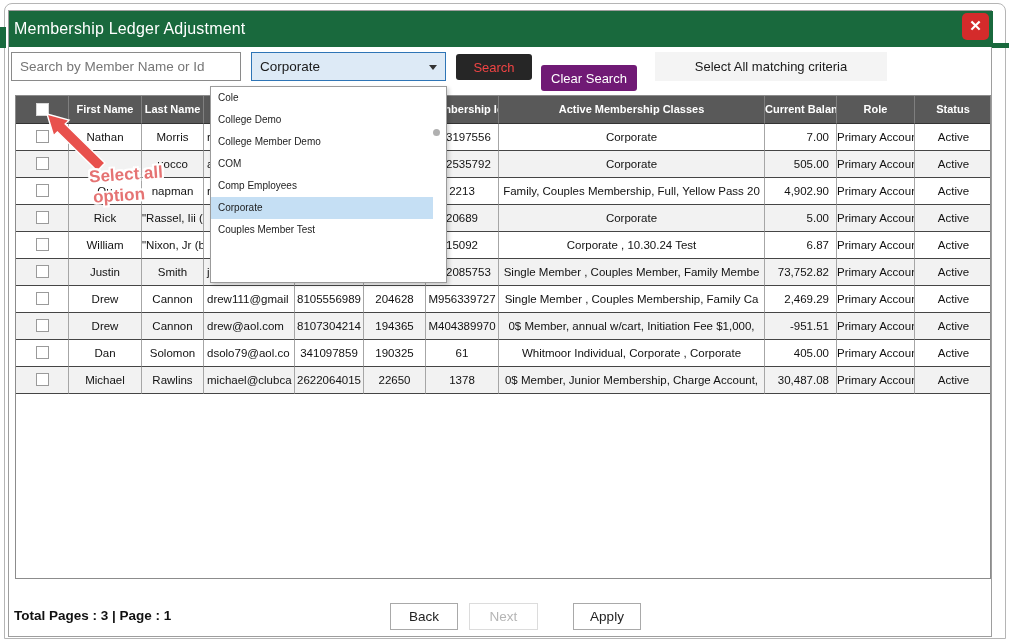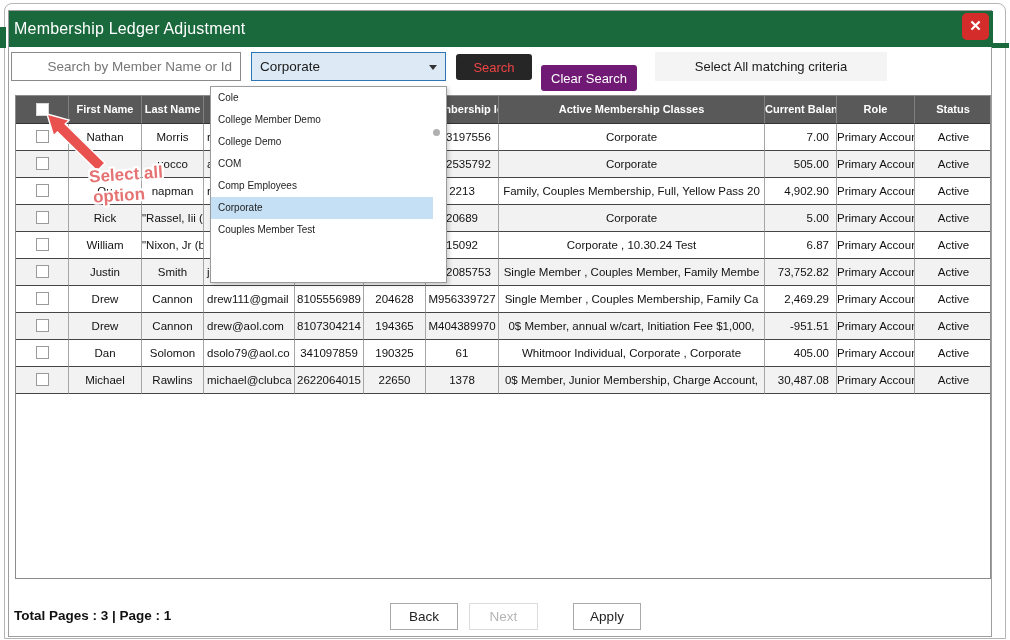--- a/index.html
+++ b/index.html
@@ -18,21 +18,21 @@
   
   .modal{position:absolute;left:8px;top:10px;width:984px;height:627px;
     background:#fff;border:1px solid #9e9e9e;z-index:2;}
   .titlebar{position:absolute;left:0;top:0;width:984px;height:36px;background:#19693D;}
   .title{position:absolute;left:5px;top:0;line-height:36px;color:#fff;font-size:16px;letter-spacing:.2px;}
   .close-btn{position:absolute;left:953px;top:2px;width:27px;height:27px;background:#D42B2B;
     border-radius:5px;color:#fff;font-size:15px;font-weight:bold;text-align:center;line-height:26px;cursor:pointer;}
 
   
   .search-input{position:absolute;left:2px;top:41px;width:230px;height:29px;border:1px solid #8a8a8a;
-    background:#fff;font-family:"Liberation Sans",sans-serif;font-size:13.5px;padding:0 8px;color:#1a1a1a;text-align:right;}
+    background:#fff;font-family:"Liberation Sans",sans-serif;font-size:13.5px;padding:0 8px;color:#1a1a1a;}
   .search-input::placeholder{color:#767676;}
   .combobox{position:absolute;left:242px;top:41px;width:195px;height:29px;background:#DDEAF6;
     border:1px solid #2E75B6;font-size:13.5px;line-height:27px;padding-left:8px;color:#1a1a1a;cursor:pointer;}
   .combo-caret{position:absolute;right:8px;top:12px;width:0;height:0;
     border-left:4px solid transparent;border-right:4px solid transparent;border-top:5px solid #333;}
   .btn-search{position:absolute;left:447px;top:43px;width:76px;height:26px;background:#262626;color:#ef4444;
     border:none;border-radius:3px;font-family:"Liberation Sans",sans-serif;font-size:13px;cursor:pointer;}
   .btn-clear{position:absolute;left:532px;top:43px;width:96px;height:26px;background:#701a75;color:#fff;
     border:none;border-radius:3px;font-family:"Liberation Sans",sans-serif;font-size:13px;cursor:pointer;margin-top:11px;}
   .select-all-bar{position:absolute;left:646px;top:41px;width:232px;height:29px;background:#f4f4f4;
@@ -271,22 +271,22 @@
           <div class="cell c8">30,487.08</div>
           <div class="cell c9">Primary Account</div>
           <div class="cell c10">Active</div>
         </div>
       </div>
   </div>
 
   <div class="dropdown" id="ddlist">
     <div class="dd-dot"></div>
   <div class="dd-item">Cole</div>
+      <div class="dd-item">College Demo</div>
       <div class="dd-item">College Member Demo</div>
-      <div class="dd-item">College Demo</div>
       <div class="dd-item">COM</div>
       <div class="dd-item">Comp Employees</div>
       <div class="dd-item selected">Corporate</div>
       <div class="dd-item">Couples Member Test</div>
     </div>
 
   <svg class="ann-arrow" width="90" height="90">
     <polygon points="8,8 30,14.2 26.2,18.1 65.9,57.1 58.2,64.9 18.4,25.9 14.6,29.8" fill="#E8514D" stroke="#ffffff" stroke-width="1.4"></polygon>
   </svg>
   <div class="ann-text ann-line1">Select all</div>

